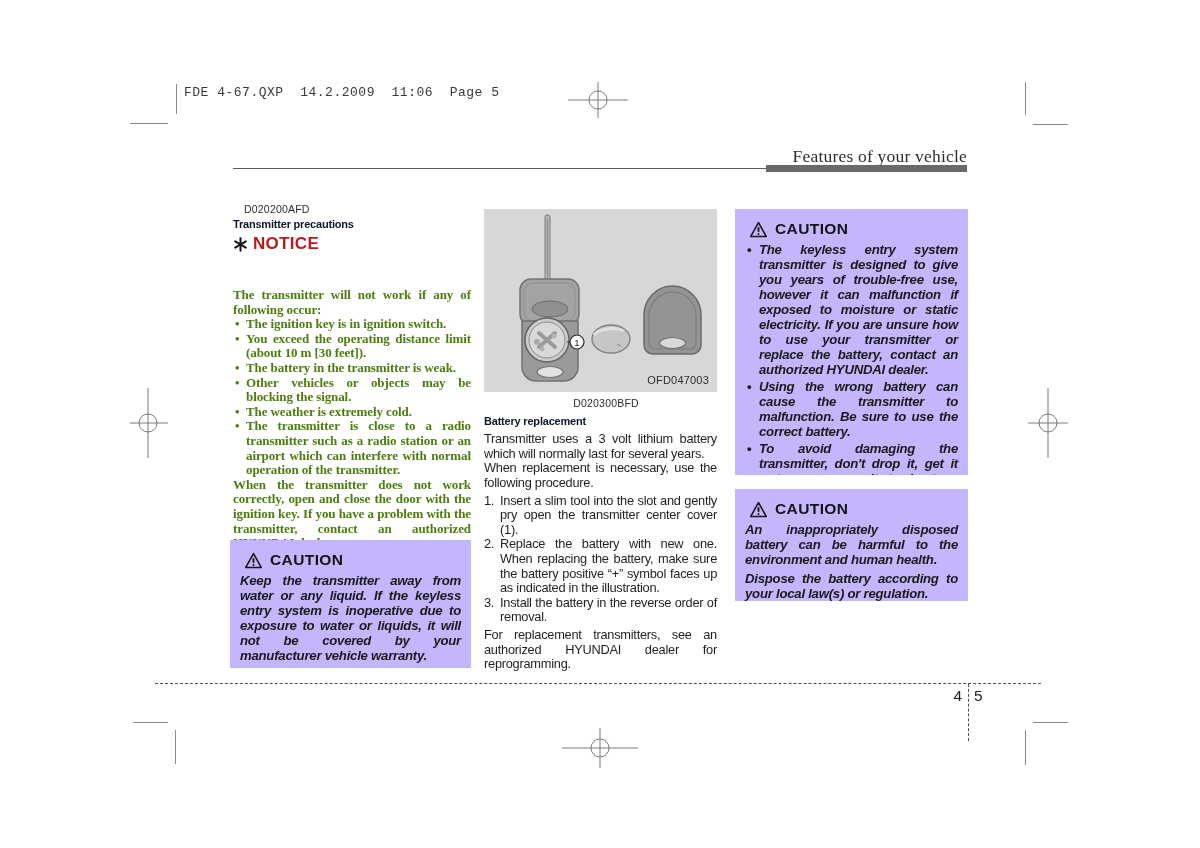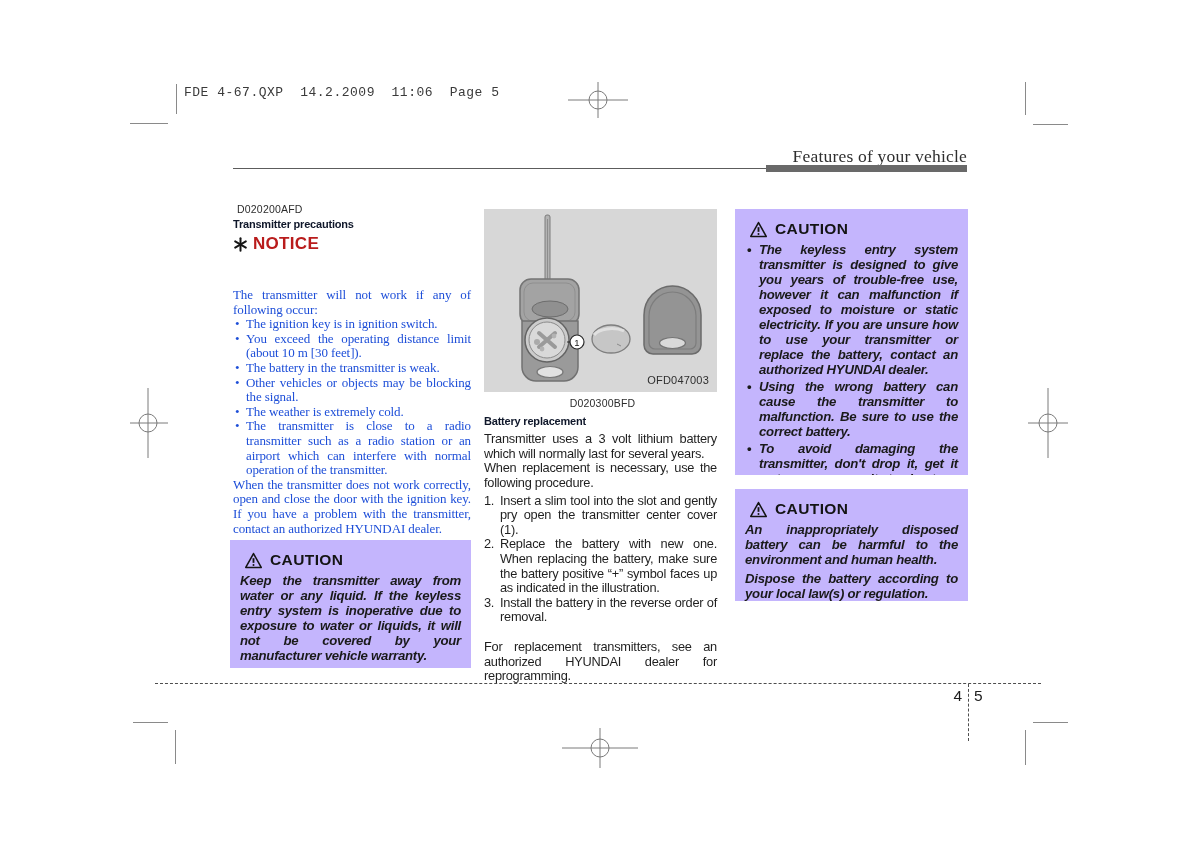--- a/index.html
+++ b/index.html
@@ -18,27 +18,27 @@
   .reg{stroke:#7a7a7a;fill:none;}
   
   .page-title{
     left:600px;top:146px;width:367px;text-align:right;
     font-family:"Liberation Serif", serif;font-size:17.5px;color:#2e2e2e;letter-spacing:0.2px;
   }
   .title-rule{left:233px;top:168px;width:734px;height:1px;background:#5c5c5c;}
   .title-bar{left:766px;top:165px;width:201px;height:7px;background:#696969;}
   
   .col{position:absolute;}
-  .code{font-size:10.5px;color:#2d2d2d;letter-spacing:0.2px;margin:0 0 3px 4px;}
+  .code{font-size:10.5px;color:#2d2d2d;letter-spacing:0.2px;margin:0 0 3px 11px;}
   .sec-heading{font-size:11px;font-weight:bold;color:#0f172a;margin:0 0 4px 0;letter-spacing:-0.2px;}
   .notice-line{display:flex;align-items:center;gap:5px;margin:2px 0 5px 0;}
   .notice-label{font-size:17px;font-weight:bold;letter-spacing:0.3px;color:#b91c1c;}
   .serifbody{
-    font-family:"Liberation Serif", serif;font-weight:normal;font-size:13px;
-    line-height:14.6px;color:#1d4ed8;text-align:justify;letter-spacing:-0.1px;margin-top:34px;
+    font-family:"Liberation Serif", serif;font-weight:bold;font-size:13px;
+    line-height:14.6px;color:#4d7c0f;text-align:justify;letter-spacing:-0.1px;margin-top:34px;
   }
   .serifbody p{margin:0;}
   ul.blist{list-style:none;margin:0;padding:0;}
   ul.blist li{position:relative;padding-left:13px;margin:0;}
   ul.blist li .marker{position:absolute;left:2px;top:0;}
   .sansbody{
     font-size:12.8px;line-height:14.6px;color:#1f1f1f;text-align:justify;letter-spacing:-0.25px;
   }
   .sansbody p{margin:0 0 0 0;}
   ol.steps{list-style:none;margin:0;padding:0;}
@@ -195,21 +195,21 @@
 <div class="col sansbody" style="left:484px;top:396px;width:233px;">
   <div class="code" style="text-align:center;">D020300BFD</div>
   <div class="sec-heading" style="text-align:left;">Battery replacement</div>
   <p>Transmitter uses a 3 volt lithium battery which will normally last for several years.</p>
   <p style="margin-bottom:3px;">When replacement is necessary, use the following procedure.</p>
   <ol class="steps">
     <li><span class="marker">1.</span><span>Insert a slim tool into the slot and gently pry open the transmitter center cover (1).</span></li>
     <li><span class="marker">2.</span><span>Replace the battery with new one. When replacing the battery, make sure the battery positive “+” symbol faces up as indicated in the illustration.</span></li>
     <li><span class="marker">3.</span><span>Install the battery in the reverse order of removal.</span></li>
   </ol>
-  <p style="margin-top:15px;">For replacement transmitters, see an authorized HYUNDAI dealer for reprogramming.</p>
+  <p style="margin-top:3px;">For replacement transmitters, see an authorized HYUNDAI dealer for reprogramming.</p>
 </div>
 
 <div class="abs caution-box" style="left:735px;top:209px;width:233px;height:266px;">
   <div class="caution-head">
     <svg width="19" height="17" viewBox="0 0 24 22">
       <path d="M12 2 L22 20 H2 Z" fill="none" stroke="#141414" stroke-width="2" stroke-linejoin="round"></path>
       <line x1="12" y1="8" x2="12" y2="14" stroke="#141414" stroke-width="2.4"></line>
       <circle cx="12" cy="16.8" r="1.3" fill="#141414"></circle>
     </svg>
     <span class="caution-title">CAUTION</span>

